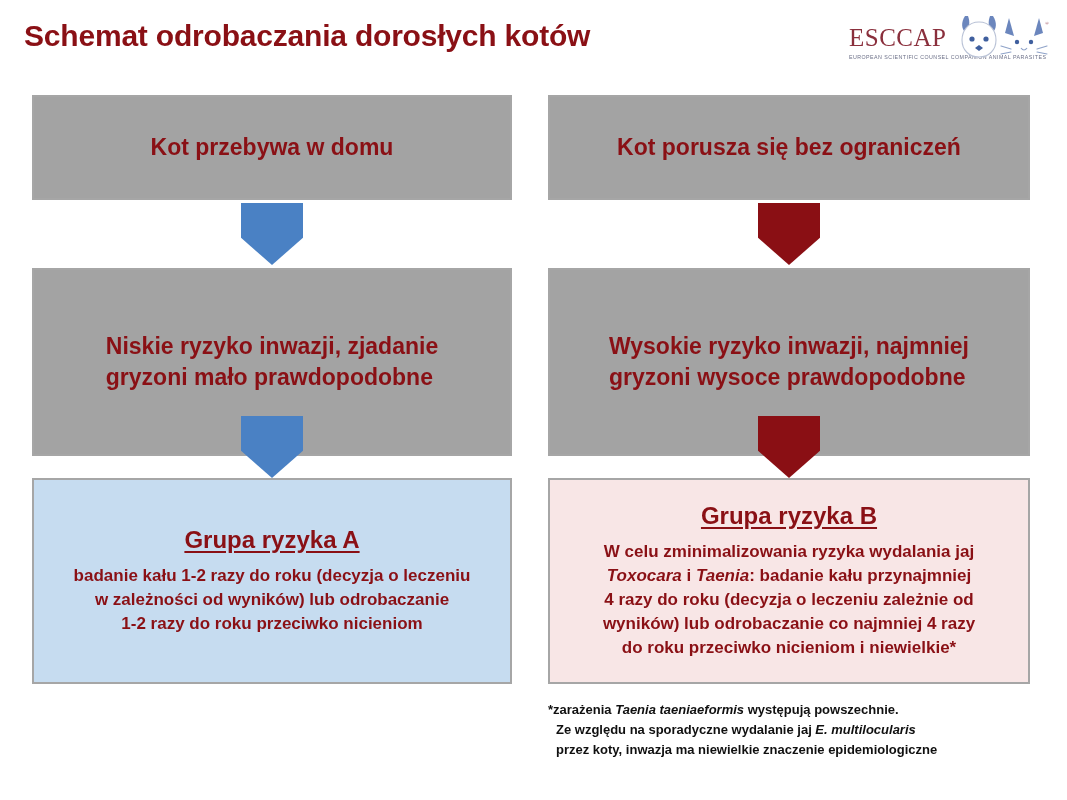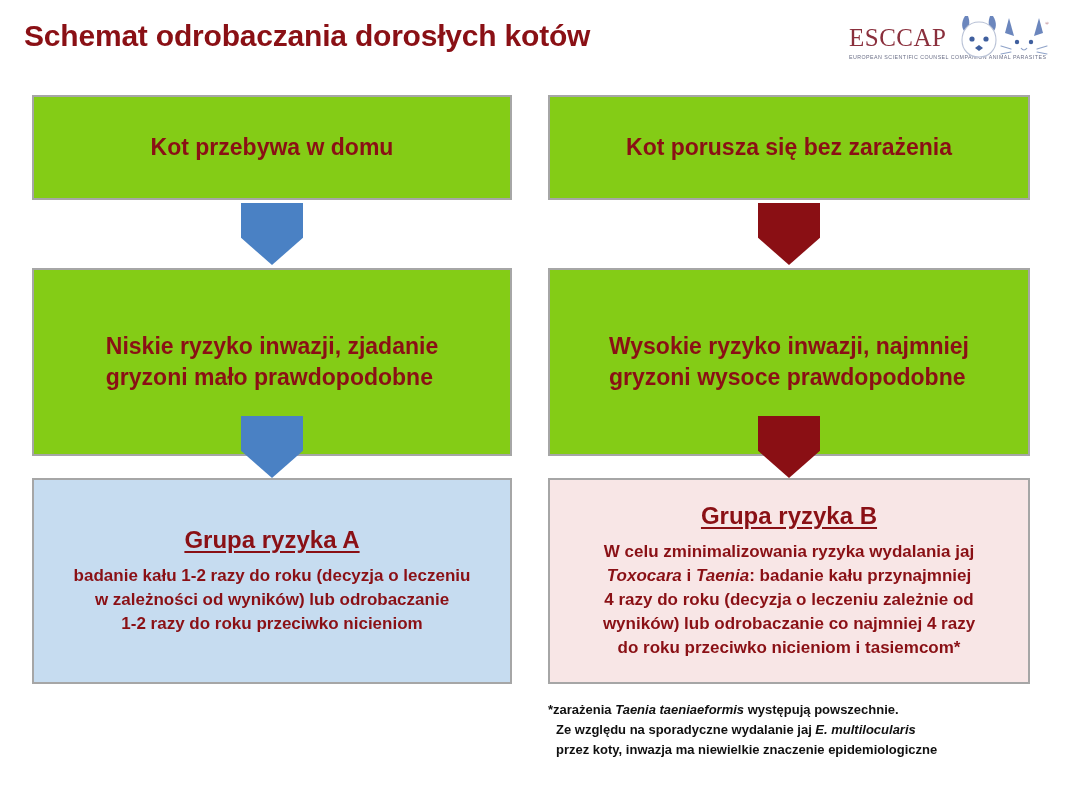--- a/index.html
+++ b/index.html
@@ -71,21 +71,21 @@
   }
 
   
   .col-left  { left: 32px;  width: 480px; }
   .col-right { left: 548px; width: 482px; }
 
   .flowbox {
     position: absolute;
     box-sizing: border-box;
     border: 2px solid #a6a6a6;
-    background: #84cc16;
+    background: #a3a3a3;
     display: flex;
     align-items: center;
     justify-content: center;
     color: #8a1015;
     font-weight: bold;
   }
 
   .row1 { top: 95px;  height: 105px; }
   .row2 { top: 268px; height: 188px; }
   .row3 { top: 478px; height: 206px; }
@@ -213,21 +213,21 @@
     <div class="group-heading">Grupa ryzyka A</div>
     <div class="group-body">
       <span>badanie kału 1-2 razy do roku (decyzja o leczeniu</span><br>
       <span>w zależności od wyników) lub odrobaczanie</span><br>
       <span>1-2 razy do roku przeciwko nicieniom</span>
     </div>
   </div>
 </div>
 
 <div class="flowbox row1 col-right">
-  <div class="box-text">Kot porusza się bez zarażenia</div>
+  <div class="box-text">Kot porusza się bez ograniczeń</div>
 </div>
 
 <div class="arrow arrow-red arrow-r arrow-a"></div>
 
 <div class="flowbox row2 col-right">
   <div class="box-text">
     <span>Wysokie ryzyko inwazji, najmniej</span><br>
     <span>gryzoni wysoce prawdopodobne</span>
   </div>
 </div>
@@ -235,21 +235,21 @@
 <div class="arrow arrow-red arrow-r arrow-b"></div>
 
 <div class="flowbox row3 col-right" id="box-group-b">
   <div class="group-inner">
     <div class="group-heading">Grupa ryzyka B</div>
     <div class="group-body">
       <span>W celu zminimalizowania ryzyka wydalania jaj</span><br>
       <span class="ital">Toxocara</span><span> i </span><span class="ital">Taenia</span><span>: badanie kału przynajmniej</span><br>
       <span>4 razy do roku (decyzja o leczeniu zależnie od</span><br>
       <span>wyników) lub odrobaczanie co najmniej 4 razy</span><br>
-      <span>do roku przeciwko nicieniom i tasiemcom*</span>
+      <span>do roku przeciwko nicieniom i niewielkie*</span>
     </div>
   </div>
 </div>
 
 <div id="footnote">
   <span class="ln ln1"><span>*zarażenia </span><span class="ital">Taenia taeniaeformis</span><span> występują powszechnie.</span></span>
   <span class="ln ln2"><span>Ze względu na sporadyczne wydalanie jaj </span><span class="ital">E. multilocularis</span></span>
   <span class="ln ln3">przez koty, inwazja ma niewielkie znaczenie epidemiologiczne</span>
 </div>
 

